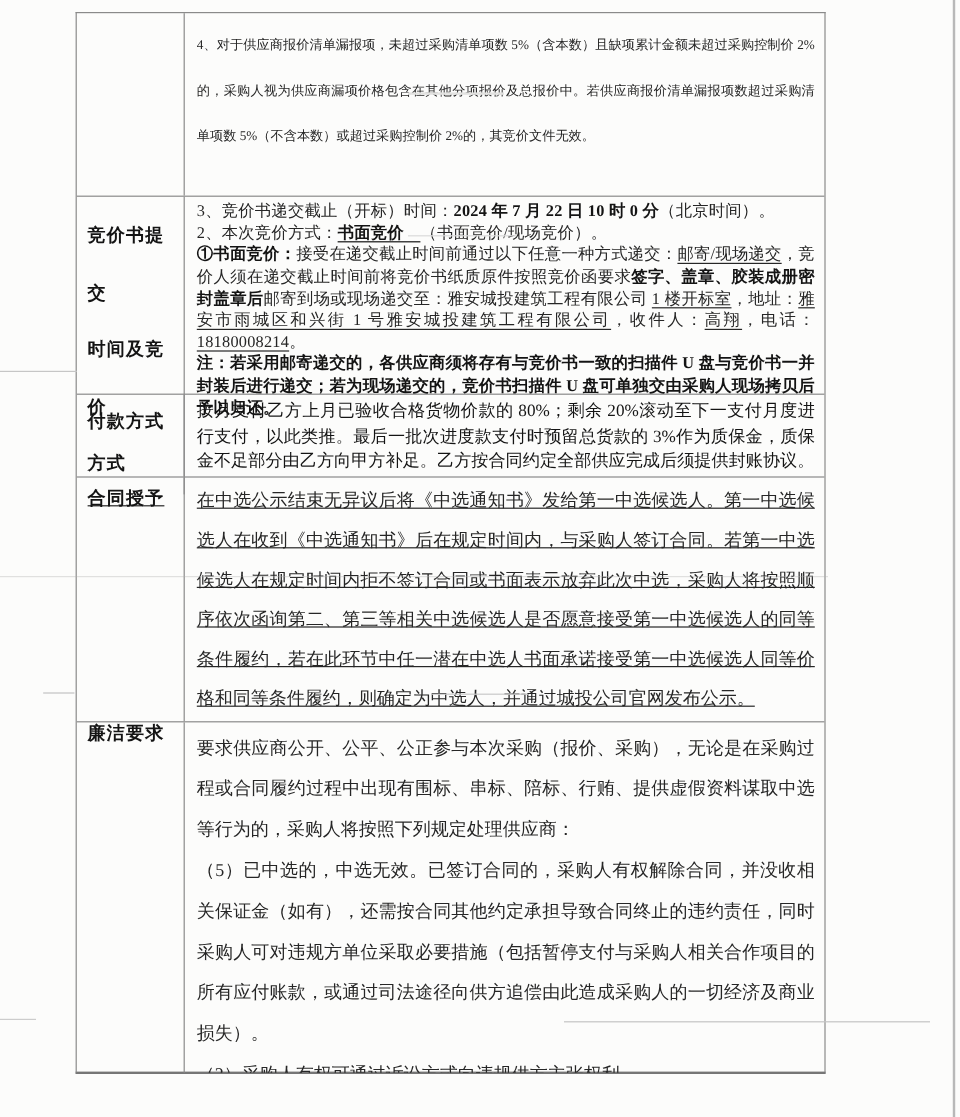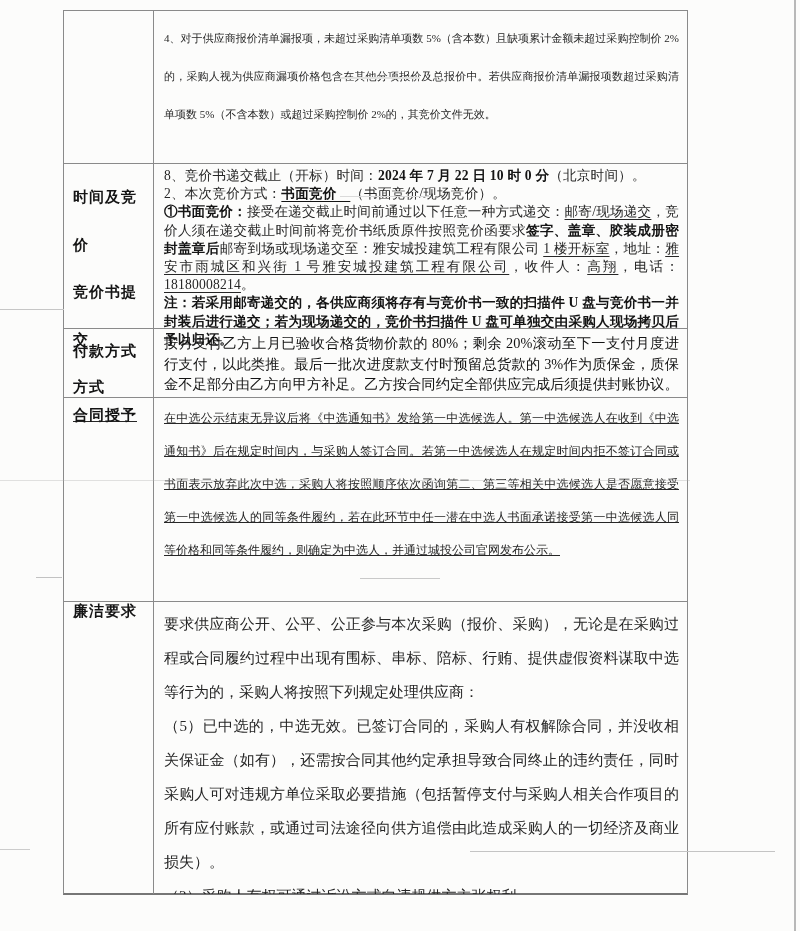--- a/index.html
+++ b/index.html
@@ -47,21 +47,21 @@
   .r2{height:165px;}
   .r2 .hcell{padding-top:10px;line-height:47.5px;}
   .r2 .ccell{padding-top:3px;font-size:13.6px;line-height:18.2px;letter-spacing:.2px;}
 
   .r3{height:69px;}
   .r3 .hcell{padding-top:13px;text-align:center;}
   .r3 .ccell{padding-top:4px;font-size:14.3px;line-height:20.5px;font-weight:normal;color:var(--ink-bold);}
 
   .r4{height:204px;text-decoration:underline;}
   .r4 .hcell{padding-top:8px;}
-  .r4 .ccell{padding-top:4px;font-size:12px;line-height:33px;}
+  .r4 .ccell{padding-top:4px;font-size:15px;line-height:33px;}
 
   .r5{height:293px;}
   .r5 .hcell{justify-content:flex-start;padding-top:0;}
   .r5 .ccell{padding-top:5px;font-size:15px;line-height:34px;}
 
   
   .artifact{position:absolute;pointer-events:none;}
   .a-left1{left:0;top:309px;width:64px;height:1px;background:#c6c6c6;}
   .a-fold{left:0;top:480px;width:690px;height:1px;background:#adadad;opacity:.35;}
   .a-left2{left:36px;top:577px;width:26px;height:1px;background:#c2c2c2;}
@@ -81,26 +81,26 @@
 
     <div class="row r1">
       <div class="hcell"></div>
       <div class="ccell">
           <div class="para"><span>4、对于供应商报价清单漏报项，未超过采购清单项数 5%（含本数）且缺项累计金额未超过采购控制价 2%的，采购人视为供应商漏项价格包含在其他分项报价及总报价中。若供应商报价清单漏报项数超过采购清单项数 5%（不含本数）或超过采购控制价 2%的，其竞价文件无效。</span></div>
         </div>
     </div>
 
     <div class="row r2">
       <div class="hcell">
+        <span>竞价书提交</span>
         <span>时间及竞价</span>
-        <span>竞价书提交</span>
         <span>方式</span>
       </div>
       <div class="ccell">
-          <div class="para"><span>8、竞价书递交截止（开标）时间：</span><span class="b">2024 年 7 月 22 日 10 时 0 分</span><span>（北京时间）。</span></div>
+          <div class="para"><span>3、竞价书递交截止（开标）时间：</span><span class="b">2024 年 7 月 22 日 10 时 0 分</span><span>（北京时间）。</span></div>
           <div class="para"><span>2、本次竞价方式：</span><span class="b u">书面竞价　</span><span>（书面竞价/现场竞价）。</span></div>
           <div class="para"><span class="b">①书面竞价：</span><span>接受在递交截止时间前通过以下任意一种方式递交：</span><span class="u">邮寄/现场递交</span><span>，竞价人须在递交截止时间前将竞价书纸质原件按照竞价函要求</span><span class="b">签字、盖章、胶装成册密封盖章后</span><span>邮寄到场或现场递交至：雅安城投建筑工程有限公司 </span><span class="u">1 楼开标室</span><span>，地址：</span><span class="u">雅安市雨城区和兴街 1 号雅安城投建筑工程有限公司</span><span>，收件人：</span><span class="u">高翔</span><span>，电话：</span><span class="u">18180008214</span><span>。</span></div>
           <div class="para"><span class="b">注：若采用邮寄递交的，各供应商须将存有与竞价书一致的扫描件 U 盘与竞价书一并封装后进行递交；若为现场递交的，竞价书扫描件 U 盘可单独交由采购人现场拷贝后予以归还。</span></div>
         </div>
     </div>
 
     <div class="row r3">
       <div class="hcell">
         <span>付款方式</span>
       </div>

